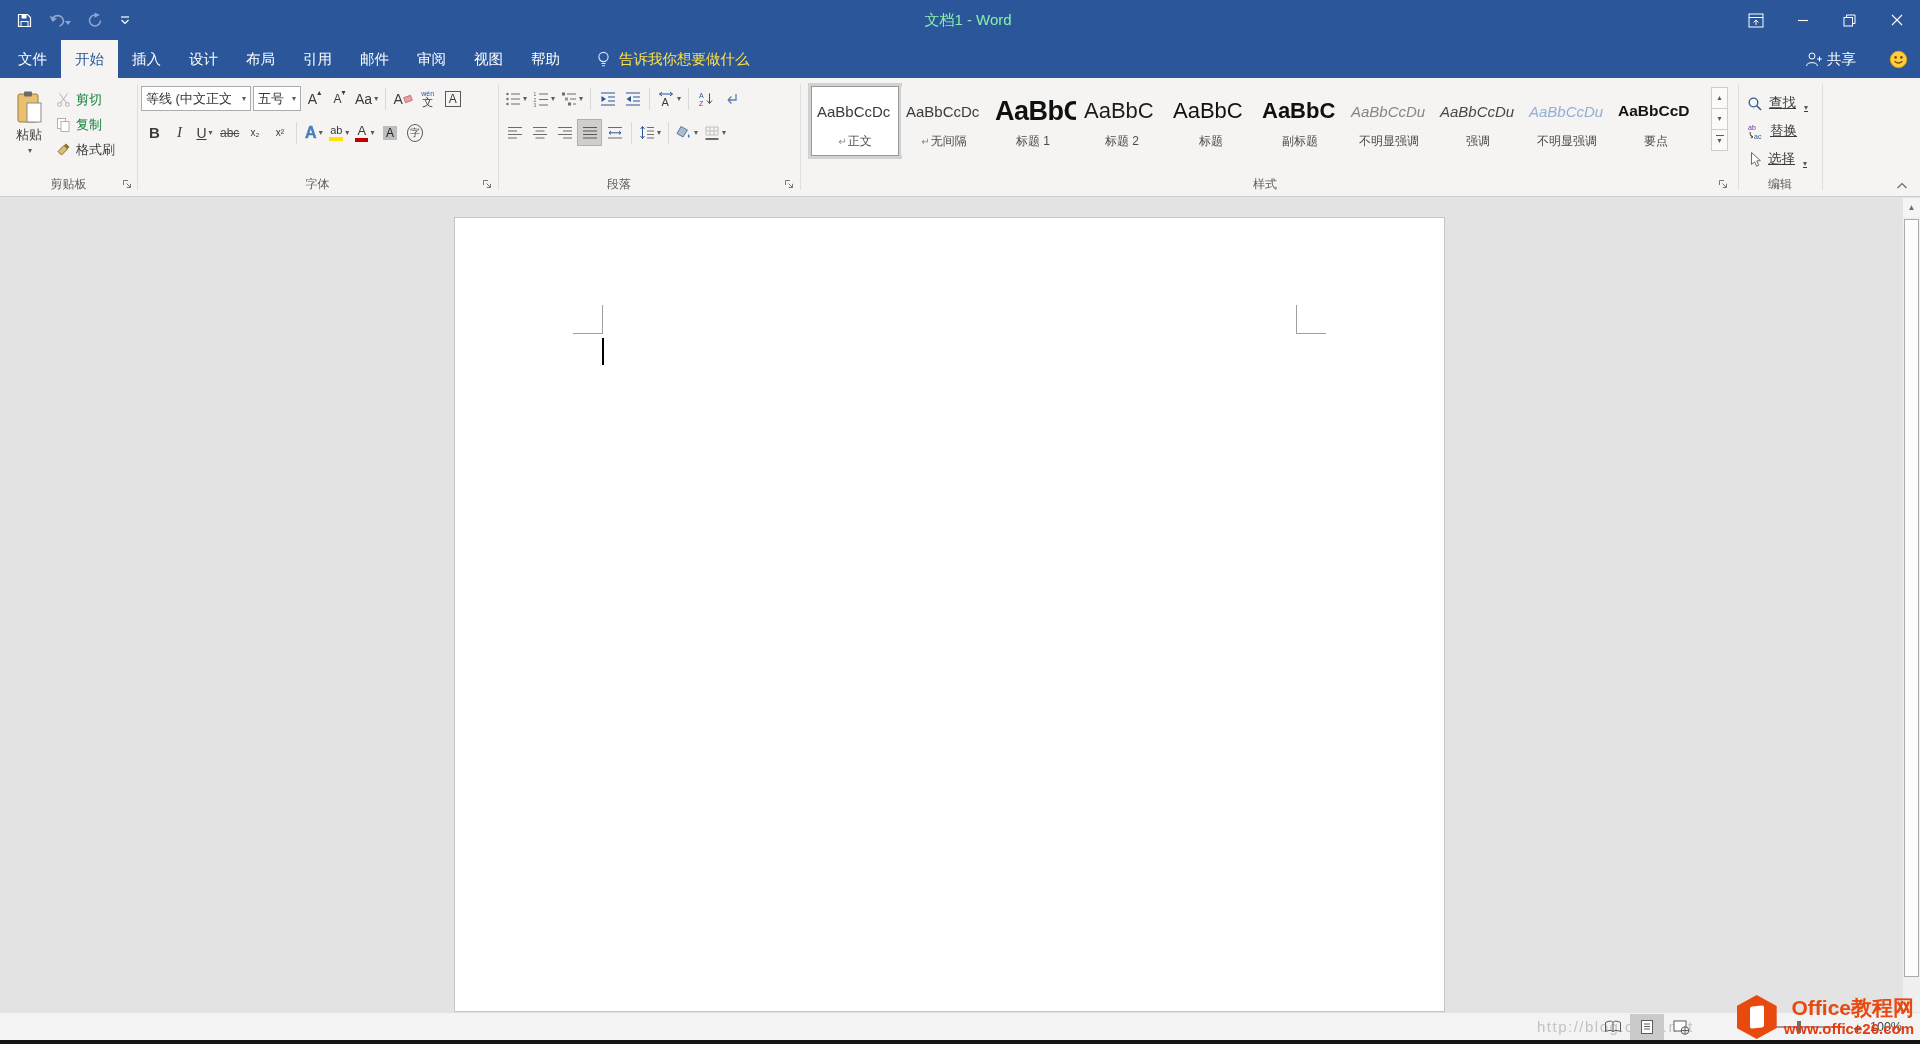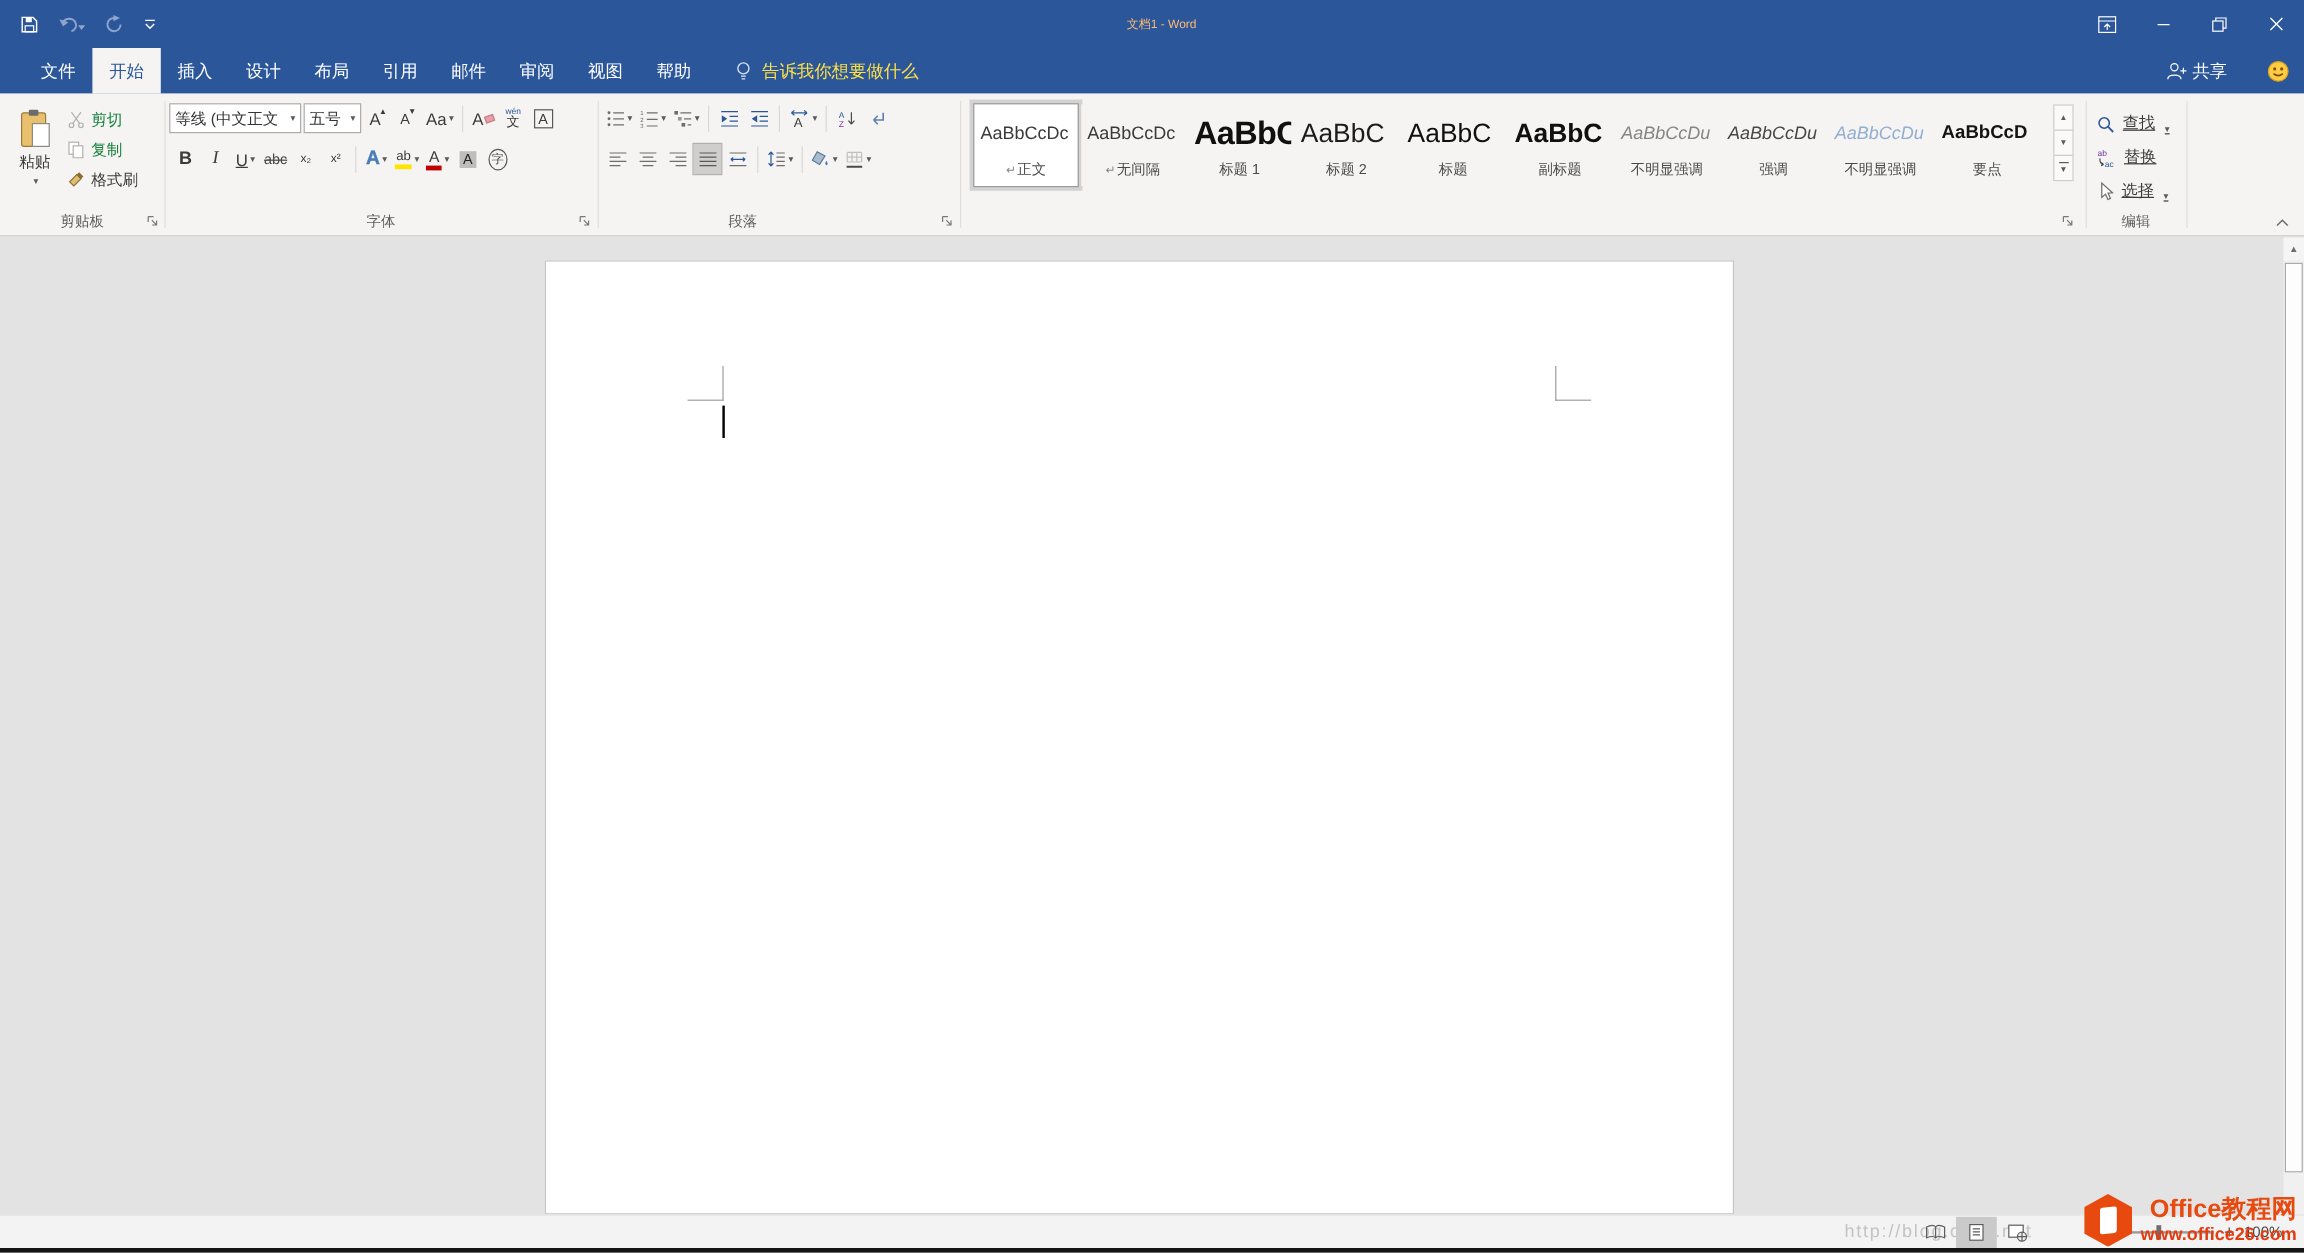--- a/index.html
+++ b/index.html
@@ -4,26 +4,26 @@
 <style>
   * { margin:0; padding:0; box-sizing:border-box; }
   html,body { width:1920px; height:1044px; overflow:hidden; }
   body { font-family:"Liberation Sans", sans-serif; }
   #app { position:relative; width:1920px; height:1044px; background:#e3e3e3; }
 
   
   .titlebar { position:absolute; top:0; left:0; right:0; height:40px; background:#2b579a; }
   .qat { position:absolute; left:16px; top:0; height:40px; display:flex; align-items:center; gap:15px; }
   .qat-btn { display:flex; align-items:center; justify-content:center; }
-  .title-text { position:absolute; left:16px; right:0; top:0; height:40px; display:flex; align-items:center; justify-content:center; color:#fdba74; font-size:10px; }
+  .title-text { position:absolute; left:16px; right:0; top:0; height:40px; display:flex; align-items:center; justify-content:center; color:#86efac; font-size:15px; }
   .winctl { position:absolute; right:0; top:0; height:40px; display:flex; }
   .winbtn { width:47px; height:40px; display:flex; align-items:center; justify-content:center; }
 
   
-  .tabrow { position:absolute; top:40px; left:0; right:0; height:38px; background:#2b579a; display:flex; align-items:stretch; padding-left:20px; font-size:14.5px; color:#fff; }
+  .tabrow { position:absolute; top:40px; left:0; right:0; height:38px; background:#2b579a; display:flex; align-items:stretch; padding-left:4px; font-size:14.5px; color:#fff; }
   .tab { padding:0 14px; display:flex; align-items:center; cursor:default; }
   .tab.active { background:#f5f4f2; color:#2b579a; }
   .tellme { display:flex; align-items:center; gap:8px; margin-left:22px; color:#fde047; }
   .share { position:absolute; right:64px; top:0; height:38px; display:flex; align-items:center; gap:4px; color:#fff; }
   .smiley-wrap { position:absolute; right:12px; top:0; height:38px; display:flex; align-items:center; }
 
   
   .ribbon { position:absolute; top:78px; left:0; right:0; height:119px; background:#f5f4f2; border-bottom:1px solid #cfcdcb; }
   .gsep { position:absolute; top:6px; height:106px; width:1px; background:#e0deda; }
   .glabel { position:absolute; bottom:3px; text-align:center; font-size:12px; color:#605e5c; }
@@ -517,20 +517,21 @@
       <div class="style-card s10">
         <div class="sample">AaBbCcD</div>
         <div class="sname"><span>要点</span></div>
       </div>
     </div>
     <div class="gal-scroll">
       <span class="gal-btn">▴</span>
       <span class="gal-btn">▾</span>
       <span class="gal-btn"><span class="mline"></span>▾</span>
     </div>
+    <div class="glabel" style="left:800px;width:930px">样式</div>
     <span class="launcher" style="left:1716px">
       <svg width="10" height="10" viewBox="0 0 10 10">
         <path d="M1.5 1.5 H6 M1.5 1.5 V6" stroke="#777" fill="none"></path>
         <path d="M4.5 4.5 L8.5 8.5 M8.5 4.8 V8.5 H4.8" stroke="#777" fill="none"></path>
       </svg>
     </span>
 
     <div class="edit-col">
       <span class="edit-item">
         <svg width="16" height="16" viewBox="0 0 16 16">

